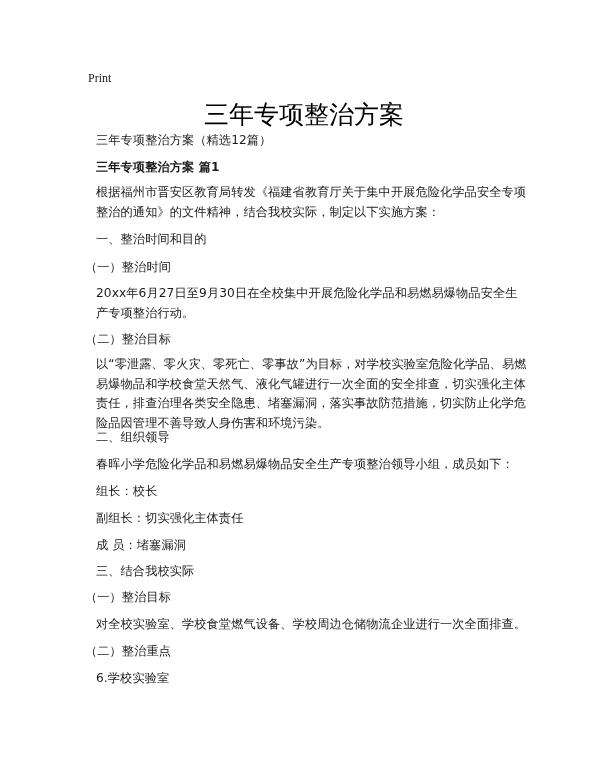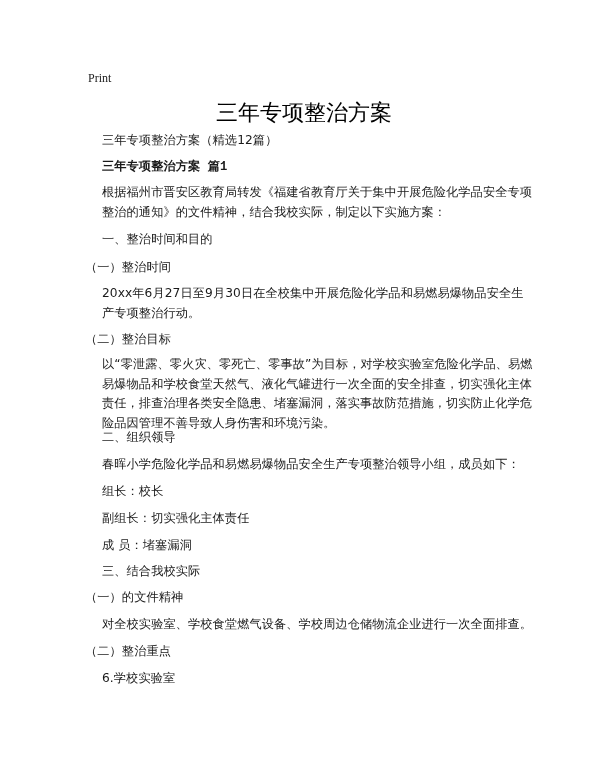--- a/index.html
+++ b/index.html
@@ -9,28 +9,28 @@
       color: #111111;
     }
     .page { position: absolute; left: 88px; top: 0; width: 432px; }
     .print-label {
       position: absolute; top: 71px; left: 0;
       font-family: "Liberation Serif", "DejaVu Serif", serif;
       font-size: 12px; color: #222; text-align: center;
     }
     .doc-title {
       position: absolute; top: 98px; left: 0; width: 432px; text-align: center;
-      font-size: 22px; font-weight: normal; margin: 0; color: #000;
+      font-size: 25px; font-weight: normal; margin: 0; color: #000;
     }
     .p {
-      position: absolute; left: 14px; width: 432px; margin: 0;
+      position: absolute; left: 8px; width: 432px; margin: 0;
       font-size: 12.2px; line-height: 19.5px; color: #1a1a1a;
       letter-spacing: 0.1px;
     }
-    .bold { font-weight: bold; font-family: Liberation Mono, monospace; }
+    .bold { font-weight: bold; }
     .indent { left: -3px; }
   </style>
 </head>
 <body>
 
 <div class="page">
   <div class="print-label">Print</div>
   <h1 class="doc-title">三年专项整治方案</h1>
   <p class="p" style="top:131px">三年专项整治方案（精选12篇）</p>
   <p class="p bold" style="top:158px">三年专项整治方案 篇1</p>
@@ -39,17 +39,17 @@
   <p class="p indent" style="top:258px">（一）整治时间</p>
   <p class="p" style="top:284px">20xx年6月27日至9月30日在全校集中开展危险化学品和易燃易爆物品安全生产专项整治行动。</p>
   <p class="p indent" style="top:330px">（二）整治目标</p>
   <p class="p" style="top:355px">以“零泄露、零火灾、零死亡、零事故”为目标，对学校实验室危险化学品、易燃易爆物品和学校食堂天然气、液化气罐进行一次全面的安全排查，切实强化主体责任，排查治理各类安全隐患、堵塞漏洞，落实事故防范措施，切实防止化学危险品因管理不善导致人身伤害和环境污染。</p>
   <p class="p" style="top:428px">二、组织领导</p>
   <p class="p" style="top:455px">春晖小学危险化学品和易燃易爆物品安全生产专项整治领导小组，成员如下：</p>
   <p class="p" style="top:482px">组长：校长</p>
   <p class="p" style="top:509px">副组长：切实强化主体责任</p>
   <p class="p" style="top:536px">成 员：堵塞漏洞</p>
   <p class="p" style="top:562px">三、结合我校实际</p>
-  <p class="p indent" style="top:588px">（一）的文件精神</p>
+  <p class="p indent" style="top:588px">（一）整治目标</p>
   <p class="p" style="top:615px">对全校实验室、学校食堂燃气设备、学校周边仓储物流企业进行一次全面排查。</p>
   <p class="p indent" style="top:642px">（二）整治重点</p>
   <p class="p" style="top:669px">6.学校实验室</p>
 </div>
 
 </body></html>

